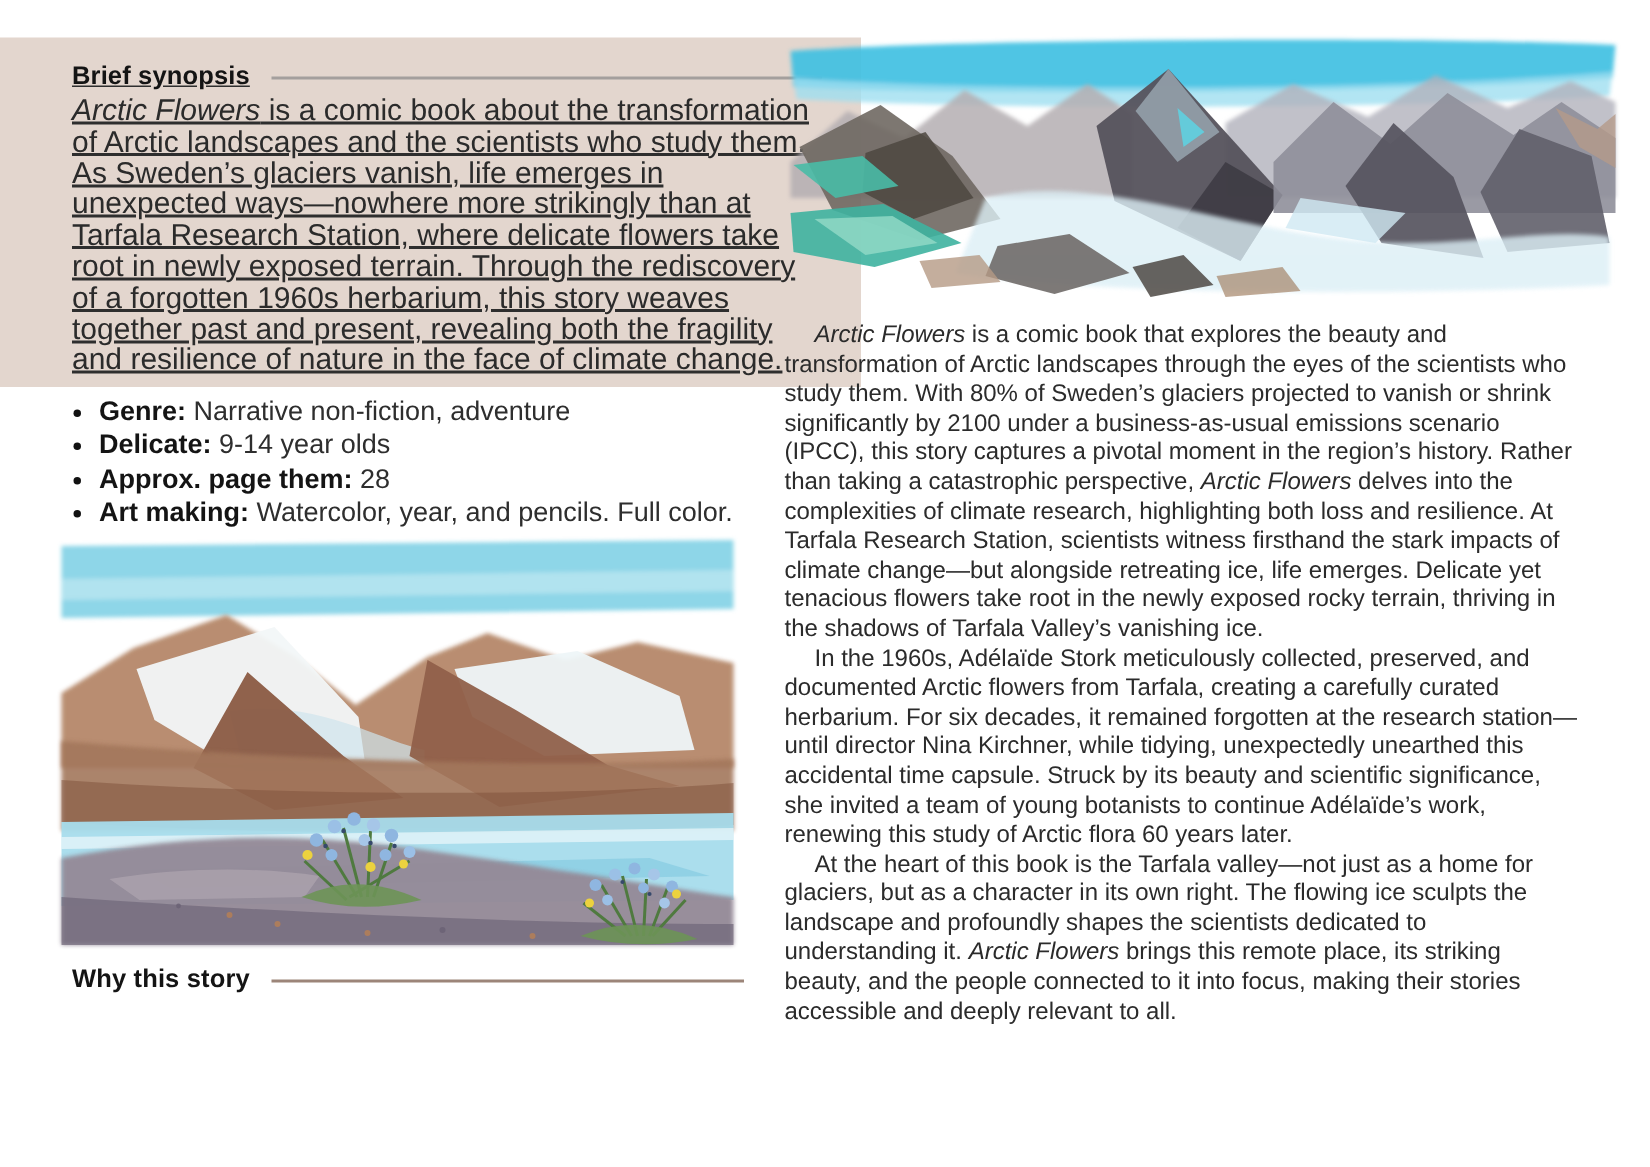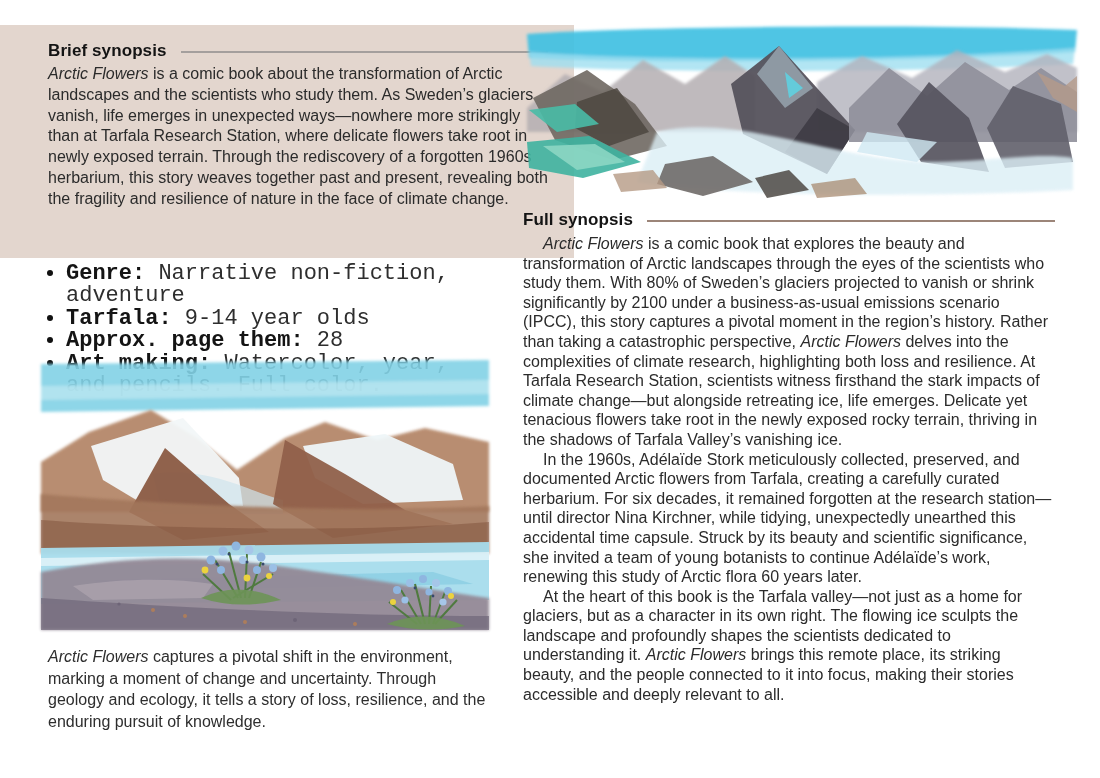--- a/index.html
+++ b/index.html
@@ -8,25 +8,25 @@
          -webkit-font-smoothing:antialiased; }
 
   .heading-row { display:flex; align-items:center; }
   .heading-row .h { font-size:17px; font-weight:700; color:#141414; letter-spacing:.1px; white-space:nowrap; }
   .rule { flex:1; height:2px; margin-left:14px; margin-top:2px; }
   .rule.gray  { background:#a49f9d; }
   .rule.brown { background:#9c8579; }
 
   
   .brief-box { position:absolute; left:0; top:25px; width:574px; height:233px;
-               background:#e3d6ce; padding:16px 26px 0 48px; }
-  .brief-box p { margin-top:3px; font-size:16px; line-height:20.8px; color:#2b2b2b; }
+               background:#e3d6ce; padding:16px 26px 0 48px;text-decoration:underline; }
+  .brief-box p { margin-top:3px; font-size:20px; line-height:20.8px; color:#2b2b2b; }
 
   .details-list { position:absolute; left:66px; top:263px; width:424px;
-                  font-size:22px; line-height:22.4px; list-style:disc;font-family:Liberation Mono, monospace; }
+                  font-size:18px; line-height:22.4px; list-style:disc; }
   .details-list li::marker { color:#111; }
   .details-list b { color:#141414; }
 
   .illus-left { position:absolute; left:33px; top:352px; width:464px; height:281px; }
 
   .why-section { position:absolute; left:48px; top:643px; width:448px; }
   .why-section p { margin-top:3px; font-size:16px; line-height:21.5px; }
 
   
   .illus-right { position:absolute; left:517px; top:12px; width:570px; height:192px; }
@@ -44,21 +44,21 @@
 <div class="brief-box">
   <div class="heading-row">
     <span class="h">Brief synopsis</span>
     <div class="rule gray"></div>
   </div>
   <p><i>Arctic Flowers</i> is a comic book about the transformation of Arctic landscapes and the scientists who study them. As Sweden’s glaciers vanish, life emerges in unexpected ways—nowhere more strikingly than at Tarfala Research Station, where delicate flowers take root in newly exposed terrain. Through the rediscovery of a forgotten 1960s herbarium, this story weaves together past and present, revealing both the fragility and resilience of nature in the face of climate change.</p>
 </div>
 
 <ul class="details-list">
   <li><b>Genre:</b><span> Narrative non-fiction, adventure</span></li>
-  <li><b>Tarfala:</b><span> 9-14 year olds</span></li>
+  <li><b>Delicate:</b><span> 9-14 year olds</span></li>
   <li><b>Approx. page them:</b><span> 28</span></li>
   <li><b>Art making:</b><span> Watercolor, year, and pencils. Full color.</span></li>
 </ul>
 
 <svg class="illus-left" viewBox="0 0 464 281" width="464" height="281">
   <defs>
     <filter id="soft" x="-8%" y="-8%" width="116%" height="116%">
         <feGaussianBlur stdDeviation="1.4"></feGaussianBlur>
       </filter>
   </defs>
@@ -138,21 +138,24 @@
     <circle cx="396" cy="240" r="3.6" fill="#8fb6e0"></circle>
       <circle cx="410" cy="250" r="3.6" fill="#a6c6e8"></circle>
     <circle cx="382" cy="236" r="1.4" fill="#36496b"></circle>
       <circle cx="400" cy="244" r="1.4" fill="#36496b"></circle>
     <circle cx="360" cy="250" r="3" fill="#ecd23e"></circle>
       <circle cx="418" cy="244" r="3" fill="#ecd23e"></circle>
   </g>
 </svg>
 
 <div class="why-section">
-  <p><i>Arctic Flowers</i> captures a pivotal shift in the environment, marking a moment of change and uncertainty. Through geology and ecology, it tells a story of loss, resilience, and the enduring pursuit of knowledge.</p>
+  <div class="heading-row">
+    <span class="h">Why this story</span>
+    <div class="rule brown"></div>
+  </div>
 </div>
 
 <svg class="illus-right" viewBox="0 0 570 192" width="570" height="192">
   <g filter="url(#soft)">
     <path d="M10,22 C120,14 430,12 560,18 L558,40 C420,50 140,52 12,46 Z" fill="#3fc0e2" opacity="0.92"></path>
     <path d="M12,40 C140,50 420,48 558,36 L556,52 C430,60 150,62 14,54 Z" fill="#9fdef0" opacity="0.8"></path>
   </g>
   <g filter="url(#soft)">
     <path d="M10,96 L48,62 L86,80 L126,48 L168,72 L208,44 L238,64 L238,120 L10,120 Z" fill="#b4aeb2" opacity="0.85"></path>
     <path d="M300,70 L345,44 L395,66 L440,38 L488,60 L530,42 L560,56 L560,120 L300,120 Z" fill="#b2b2bc" opacity="0.8"></path>
@@ -178,22 +181,18 @@
     <path d="M140,120 C220,100 320,150 420,150 C470,150 520,140 556,146 L556,178 C420,186 200,184 120,170 Z" fill="#dceff6" opacity="0.8" filter="url(#soft)"></path>
     <path d="M350,120 L420,130 L400,150 L340,140 Z" fill="#cfe8f2" opacity="0.8"></path>
     <path d="M148,152 L196,144 L236,170 L186,184 L140,172 Z" fill="#6f6a68" opacity="0.9"></path>
     <path d="M238,166 L272,158 L292,178 L250,186 Z" fill="#57524e" opacity="0.9"></path>
     <path d="M96,162 L136,158 L150,176 L104,180 Z" fill="#b59a85" opacity="0.8"></path>
     <path d="M294,172 L338,166 L350,182 L300,186 Z" fill="#a58468" opacity="0.7"></path>
   </g>
 </svg>
 
 <div class="full-section">
-  <div class="heading-row">
-    <span class="h">Full synopsis</span>
-    <div class="rule brown"></div>
-  </div>
   <div class="paras">
     <p><i>Arctic Flowers</i> is a comic book that explores the beauty and transformation of Arctic landscapes through the eyes of the scientists who study them. With 80% of Sweden’s glaciers projected to vanish or shrink significantly by 2100 under a business-as-usual emissions scenario (IPCC), this story captures a pivotal moment in the region’s history. Rather than taking a catastrophic perspective, <i>Arctic Flowers</i> delves into the complexities of climate research, highlighting both loss and resilience. At Tarfala Research Station, scientists witness firsthand the stark impacts of climate change—but alongside retreating ice, life emerges. Delicate yet tenacious flowers take root in the newly exposed rocky terrain, thriving in the shadows of Tarfala Valley’s vanishing ice.</p>
     <p>In the 1960s, Adélaïde Stork meticulously collected, preserved, and documented Arctic flowers from Tarfala, creating a carefully curated herbarium. For six decades, it remained forgotten at the research station—until director Nina Kirchner, while tidying, unexpectedly unearthed this accidental time capsule. Struck by its beauty and scientific significance, she invited a team of young botanists to continue Adélaïde’s work, renewing this study of Arctic flora 60 years later.</p>
     <p>At the heart of this book is the Tarfala valley—not just as a home for glaciers, but as a character in its own right. The flowing ice sculpts the landscape and profoundly shapes the scientists dedicated to understanding it. <i>Arctic Flowers</i> brings this remote place, its striking beauty, and the people connected to it into focus, making their stories accessible and deeply relevant to all.</p>
   </div>
 </div>
 
 </body></html>

